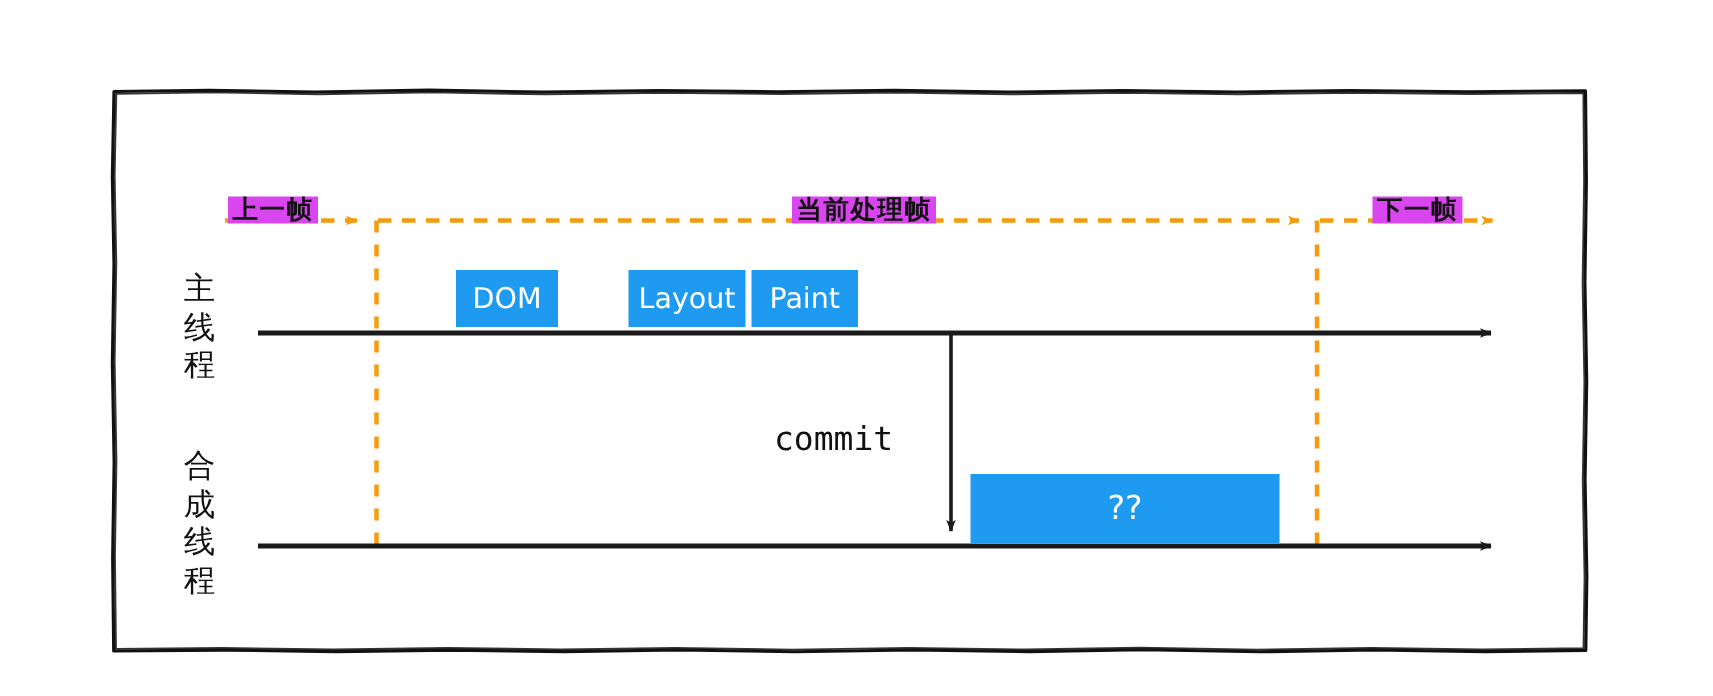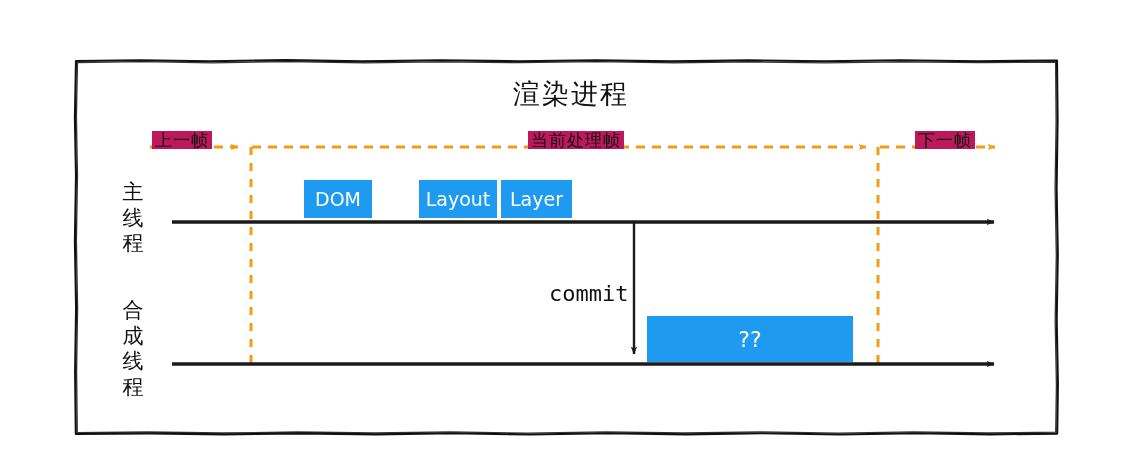--- a/index.html
+++ b/index.html
@@ -52,25 +52,26 @@
     width: 34px;
     letter-spacing: 0px;
   }
   .lane-label span { display: block; }
 
   
   .phase-text {
     position: absolute;
     font-size: 17px;
     color: #111111;
-    background: #be185d;
+    background: #d946ef;
     padding: 0 3px;
     white-space: nowrap;
     letter-spacing: 1px;
     line-height: 18px;
+    font-weight: bold;
   }
 
   
   .blue-box {
     position: absolute;
     background: #1E9BF0;
     color: #ffffff;
     display: flex;
     align-items: center;
     justify-content: center;
@@ -79,21 +80,20 @@
     box-sizing: border-box;
   }
 
   
   #commit-label {
     position: absolute;
     font-size: 22px;
     color: #111111;
     font-family: "DejaVu Sans Mono", "Liberation Mono", monospace;
     white-space: nowrap;
-    margin-left: 33px;
   }
 </style>
 </head>
 <body>
 
 <div id="stage">
 
   <svg class="frame-svg" viewBox="0 0 1142 464">
     <defs>
       <marker id="arrowBlack" markerWidth="9" markerHeight="9" refX="7.4" refY="3.2" orient="auto" markerUnits="userSpaceOnUse">
@@ -131,21 +131,20 @@
     </g>
 
     <g stroke="#1a1a1a" stroke-width="3.4" fill="none">
       <line x1="172" y1="222" x2="994" y2="222" marker-end="url(#arrowBlack)"></line>
       <line x1="172" y1="364" x2="994" y2="364" marker-end="url(#arrowBlack)"></line>
     </g>
 
     <line x1="634" y1="222" x2="634" y2="354" stroke="#1a1a1a" stroke-width="2.4" marker-end="url(#arrowBlack)"></line>
   </svg>
 
-  <div id="diagram-title">渲染进程</div>
 
   <div class="phase-text" style="left:152px; top:131px;">上一帧</div>
 
   <div class="phase-text" style="left:528px; top:131px;">当前处理帧</div>
 
   <div class="phase-text" style="left:915px; top:131px;">下一帧</div>
 
   <div class="lane-label" style="left:116px; top:180px;">
     <span>主</span>
     <span>线</span>
@@ -154,19 +153,19 @@
 
   <div class="lane-label" style="left:116px; top:298px;">
     <span>合</span>
     <span>成</span>
     <span>线</span>
     <span>程</span>
   </div>
 
   <div class="blue-box" style="left:275px; top:180px; width:68px; height:38px;margin-left:29px;">DOM</div>
   <div class="blue-box" style="left:419px; top:180px; width:78px; height:38px;">Layout</div>
-  <div class="blue-box" style="left:501px; top:180px; width:71px; height:38px;">Layer</div>
+  <div class="blue-box" style="left:501px; top:180px; width:71px; height:38px;">Paint</div>
 
   <div id="commit-label" style="left:516px; top:281px;">commit</div>
 
   <div class="blue-box" style="left:647px; top:316px; width:206px; height:46px; font-size:22px;">??</div>
 
 </div>
 
 </body></html>

